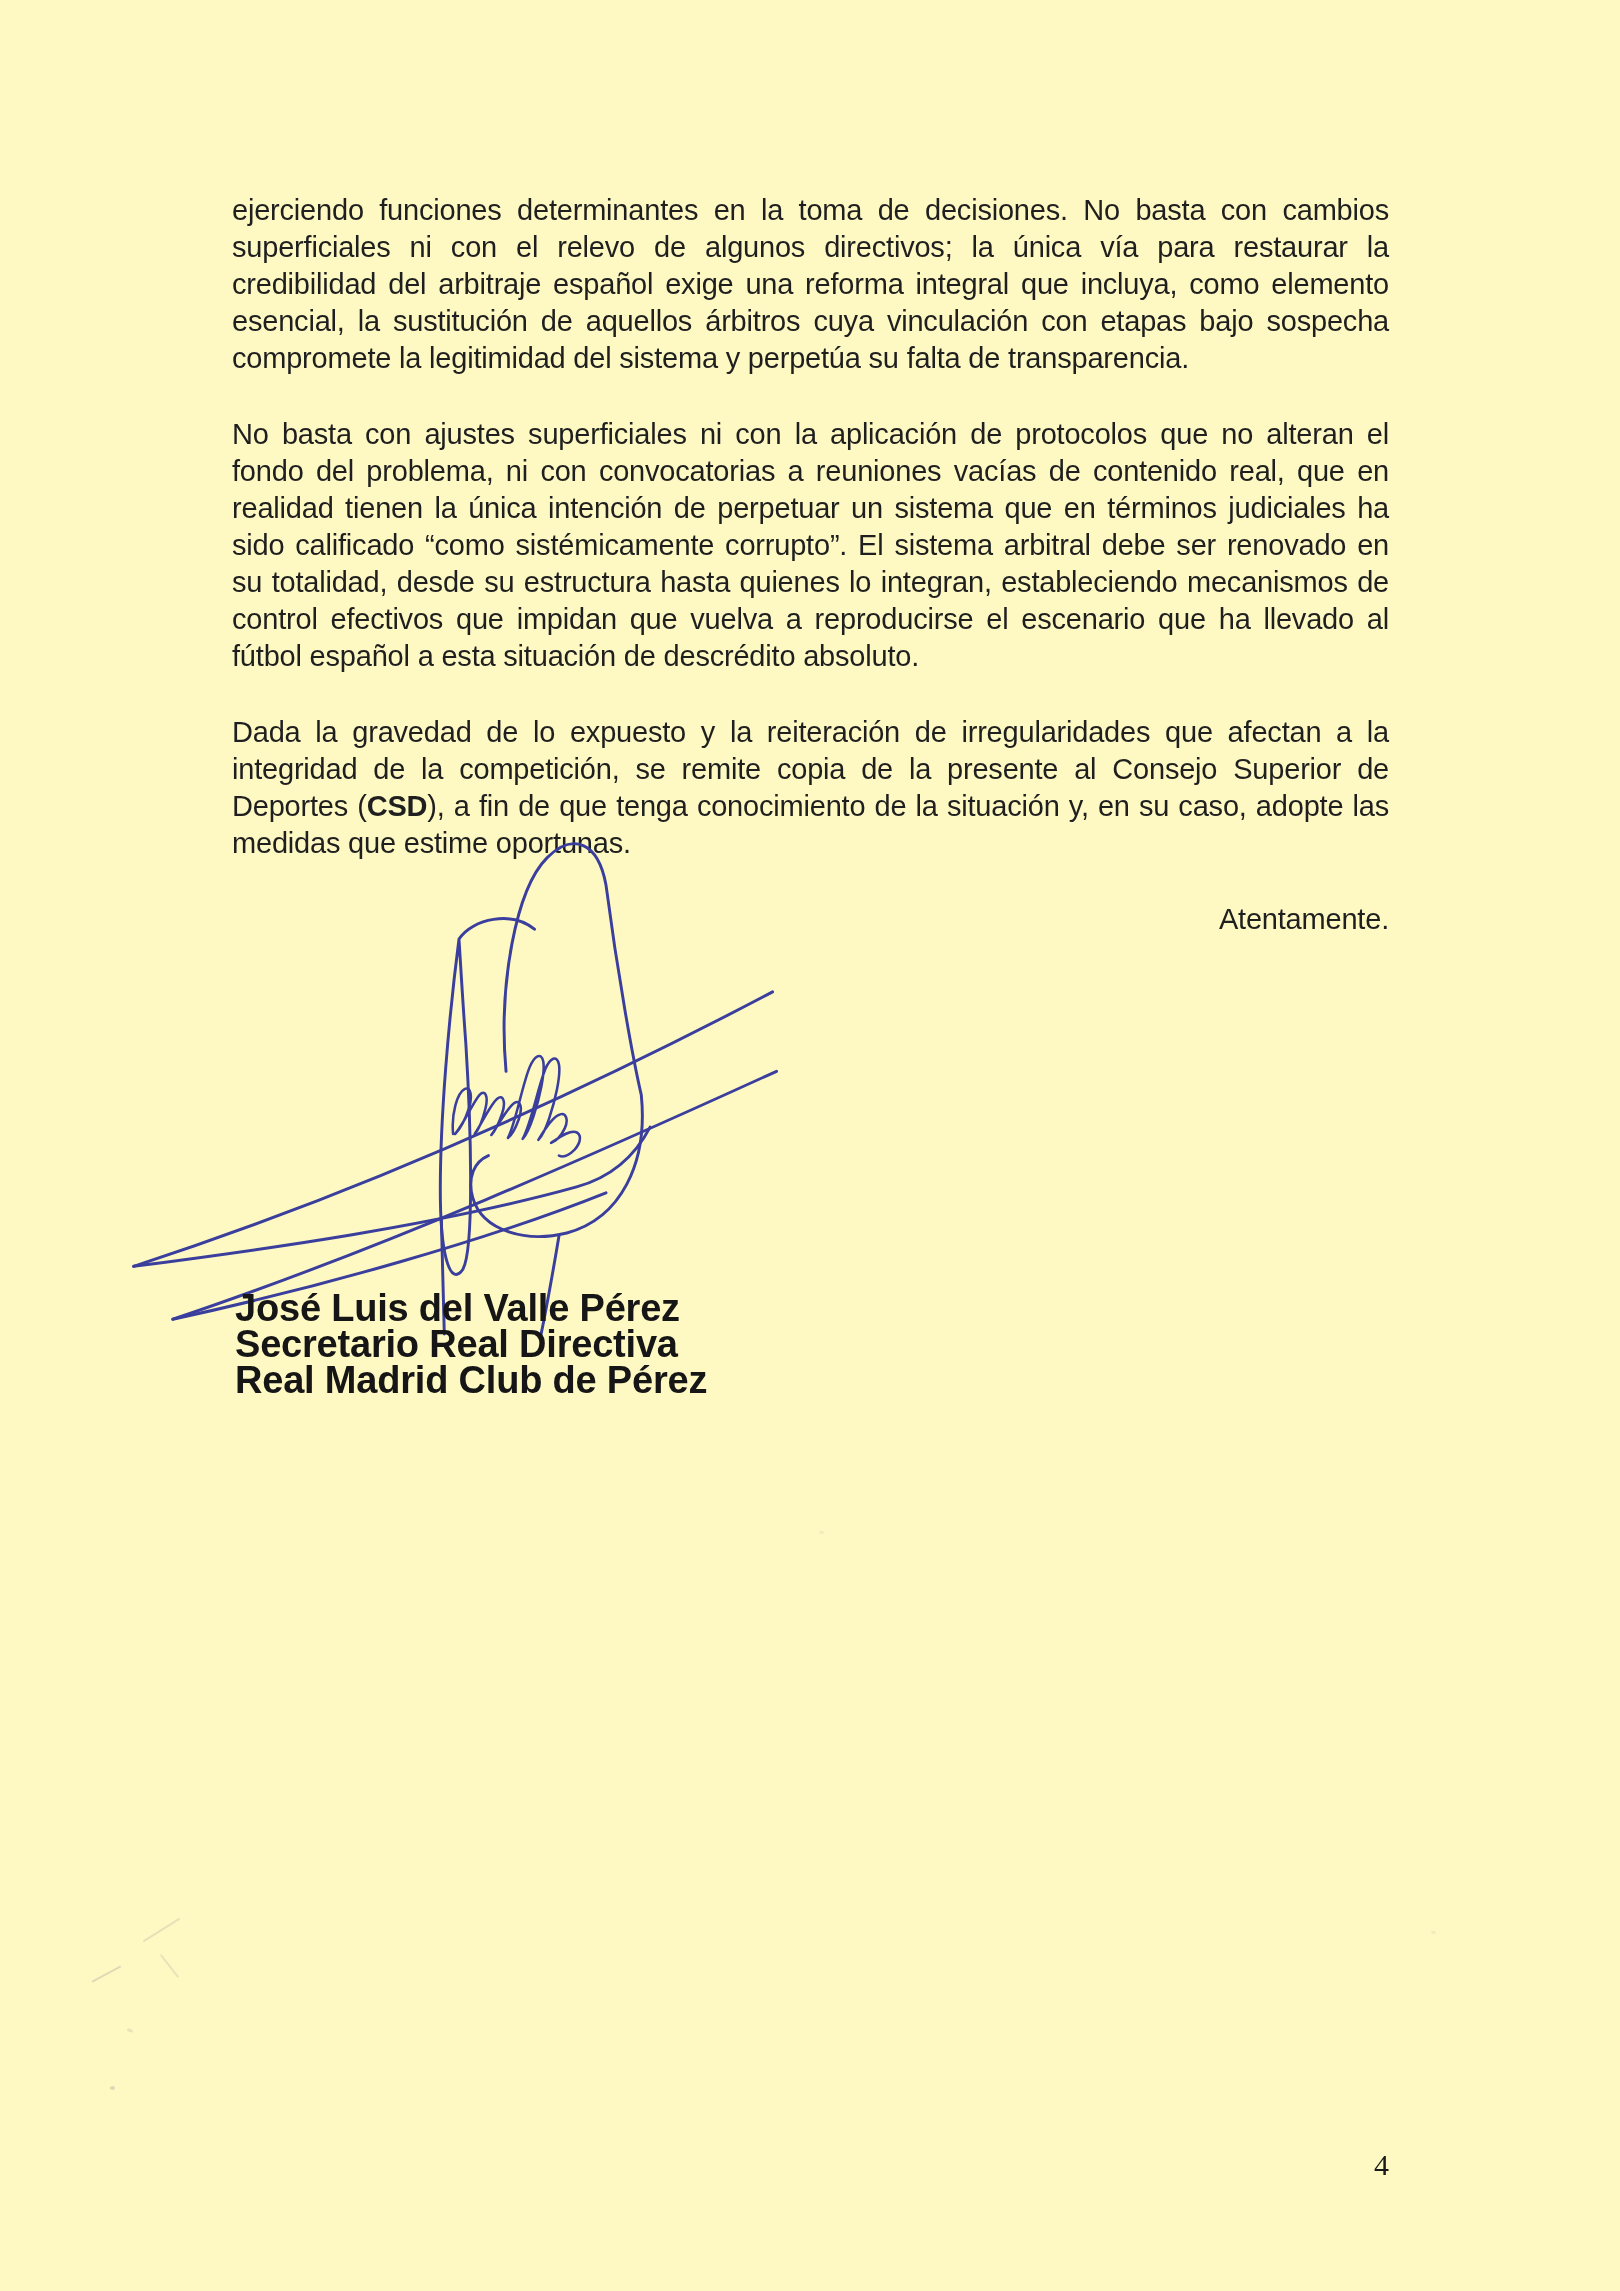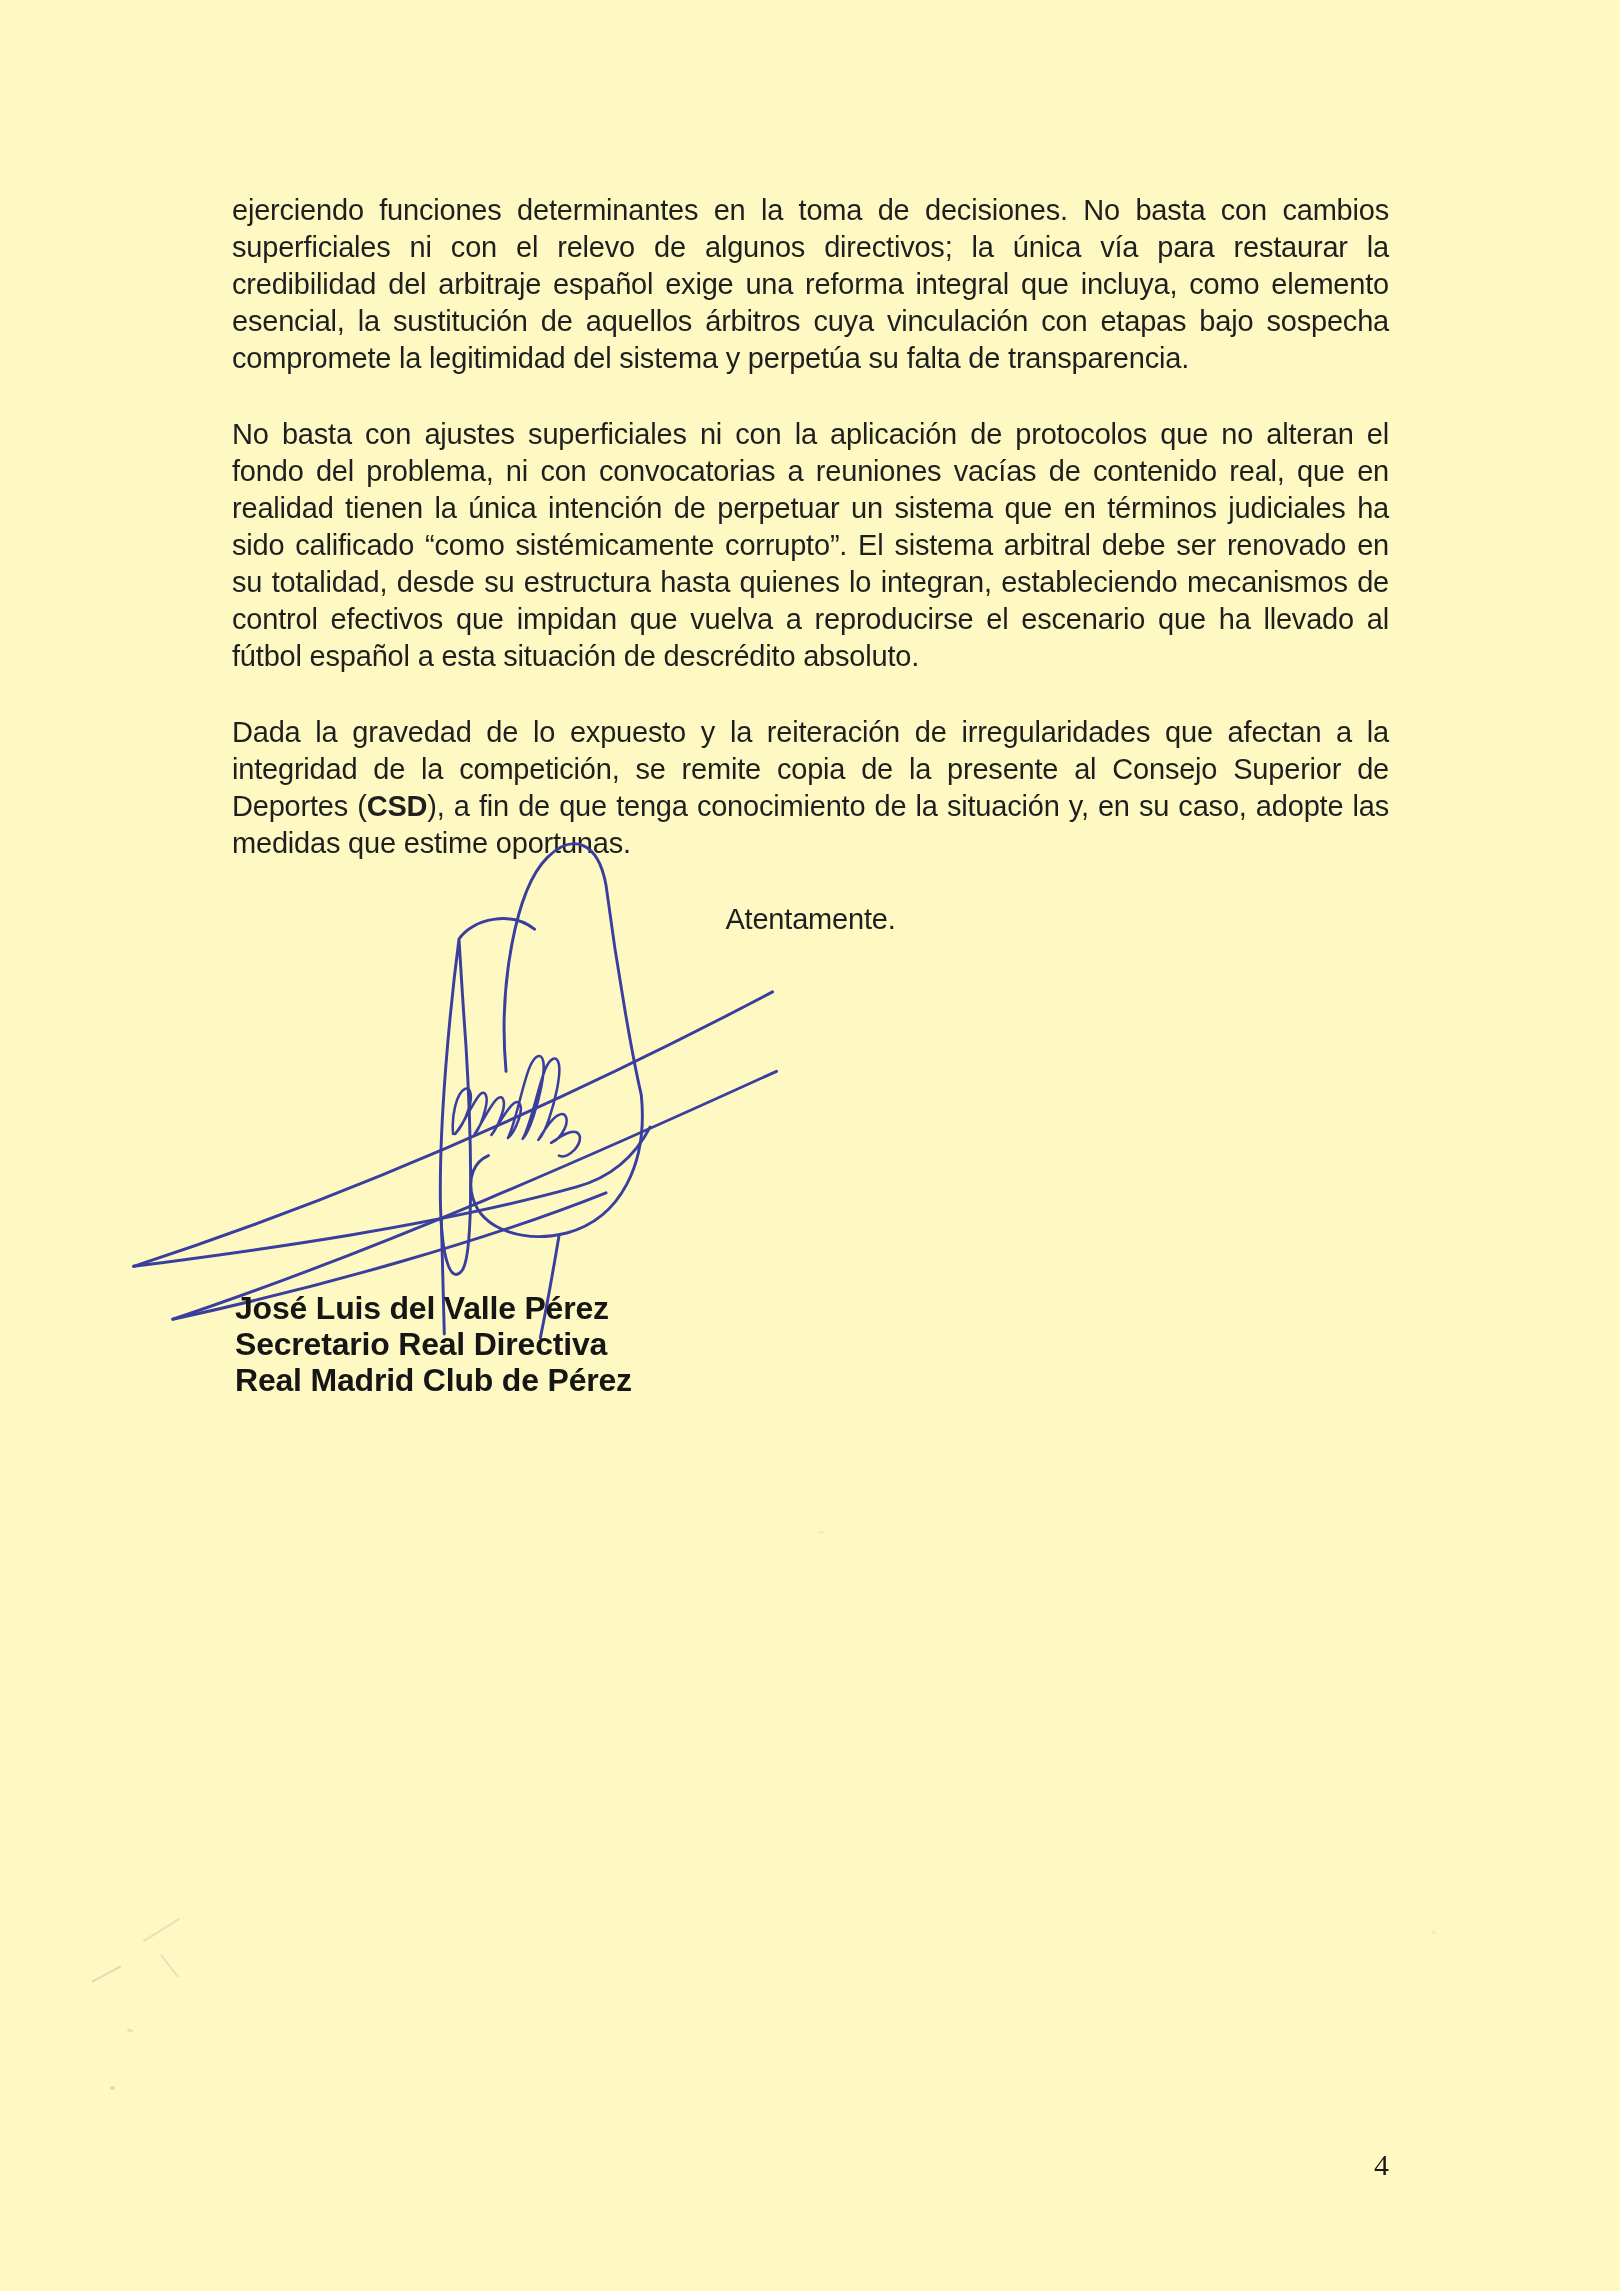--- a/index.html
+++ b/index.html
@@ -25,38 +25,38 @@
     font-size: 29px;
     line-height: 37px;
     letter-spacing: -0.2px;
     text-align: justify;
   }
   .body-text p {
     margin: 0 0 39px 0;
   }
   .body-text p.closing {
     margin: 0;
-    text-align: center;
+    text-align: right;
   }
   .bold-inline {
     font-weight: 700;
   }
   .signature-svg {
     position: absolute;
     left: 116px;
     top: 828px;
     width: 686px;
     height: 515px;
     pointer-events: none;
   }
   .signer-block {
     position: absolute;
     left: 235px;
     top: 1290px;
-    font-size: 32px;
+    font-size: 38px;
     font-weight: 700;
     line-height: 36px;
     color: #161616;
     letter-spacing: -0.2px;
   }
   .page-number {
     position: absolute;
     left: 1374px;
     top: 2148px;
     font-family: "Liberation Serif", "DejaVu Serif", serif;

